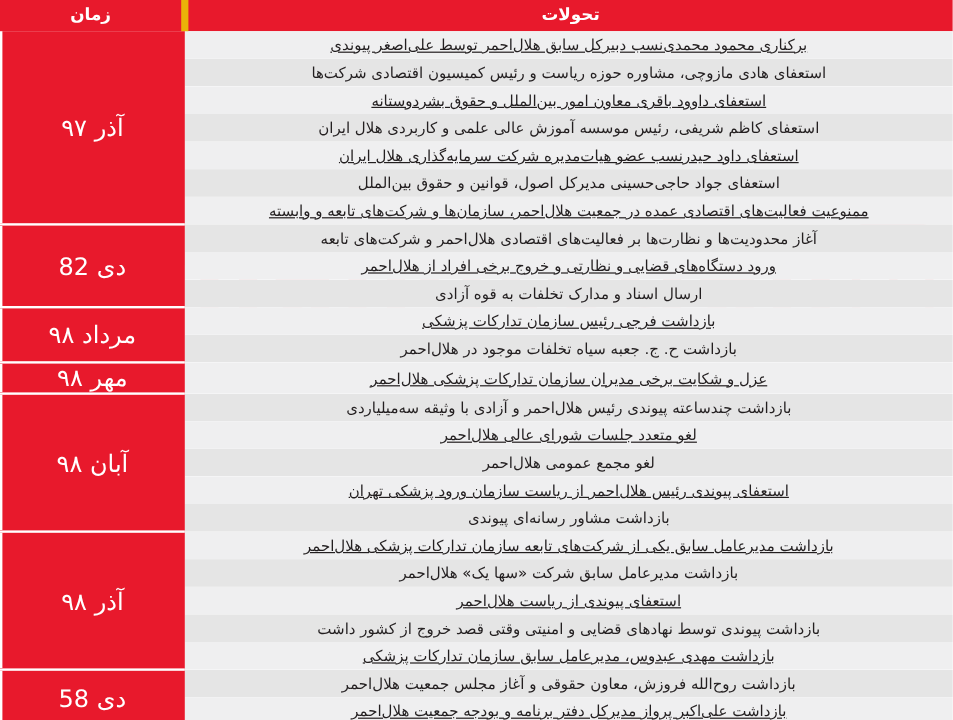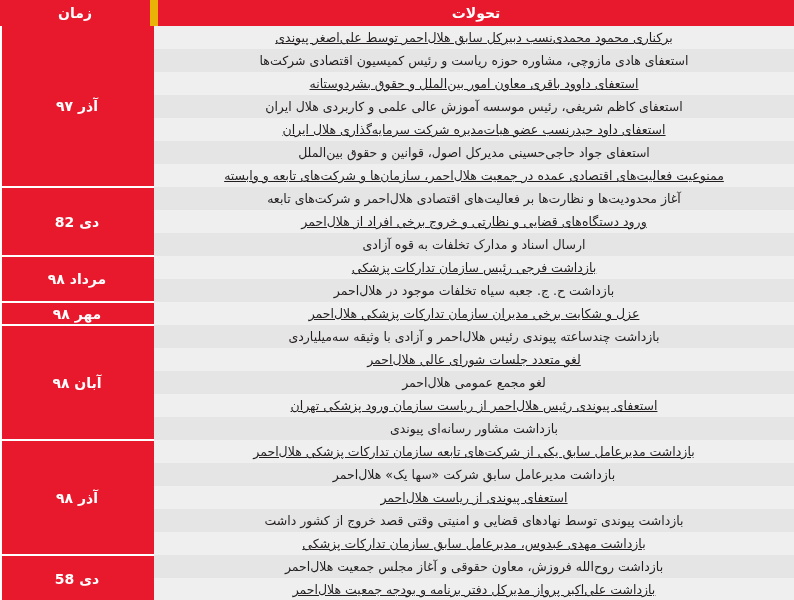--- a/index.html
+++ b/index.html
@@ -43,21 +43,21 @@
     background: #e8192c;
     color: #ffffff;
     font-weight: bold;
     font-size: 14px;
     text-align: center;
     height: 26px;
     line-height: 26px;
     letter-spacing: 0;
   }
   .hdr-event {
-    border-left: 8px solid #eab308;
+    border-left: 6px solid #eab308;
   }
   
   .ev {
     height: 23px;
     line-height: 23px;
     text-align: center;
     font-size: 12.5px;
     color: #231f20;
     white-space: nowrap;
     overflow: hidden;
@@ -68,22 +68,22 @@
     background: #efeff0;
     text-decoration: underline;
   }
   .ev.even {
     background: #e5e5e5;
   }
   
   .period {
     background: #e8192c;
     color: #ffffff;
-    font-weight: bold;
-    font-size: 14px;
+    font-weight: normal;
+    font-size: 20px;
     text-align: center;
     border-top: 2px solid #ffffff;
     border-left: 0;
     border-right: 0;
   }
   .period.first {
     border-top: 0;
   }
   .sep-left {
     box-shadow: inset 2px 0 0 #ffffff;

